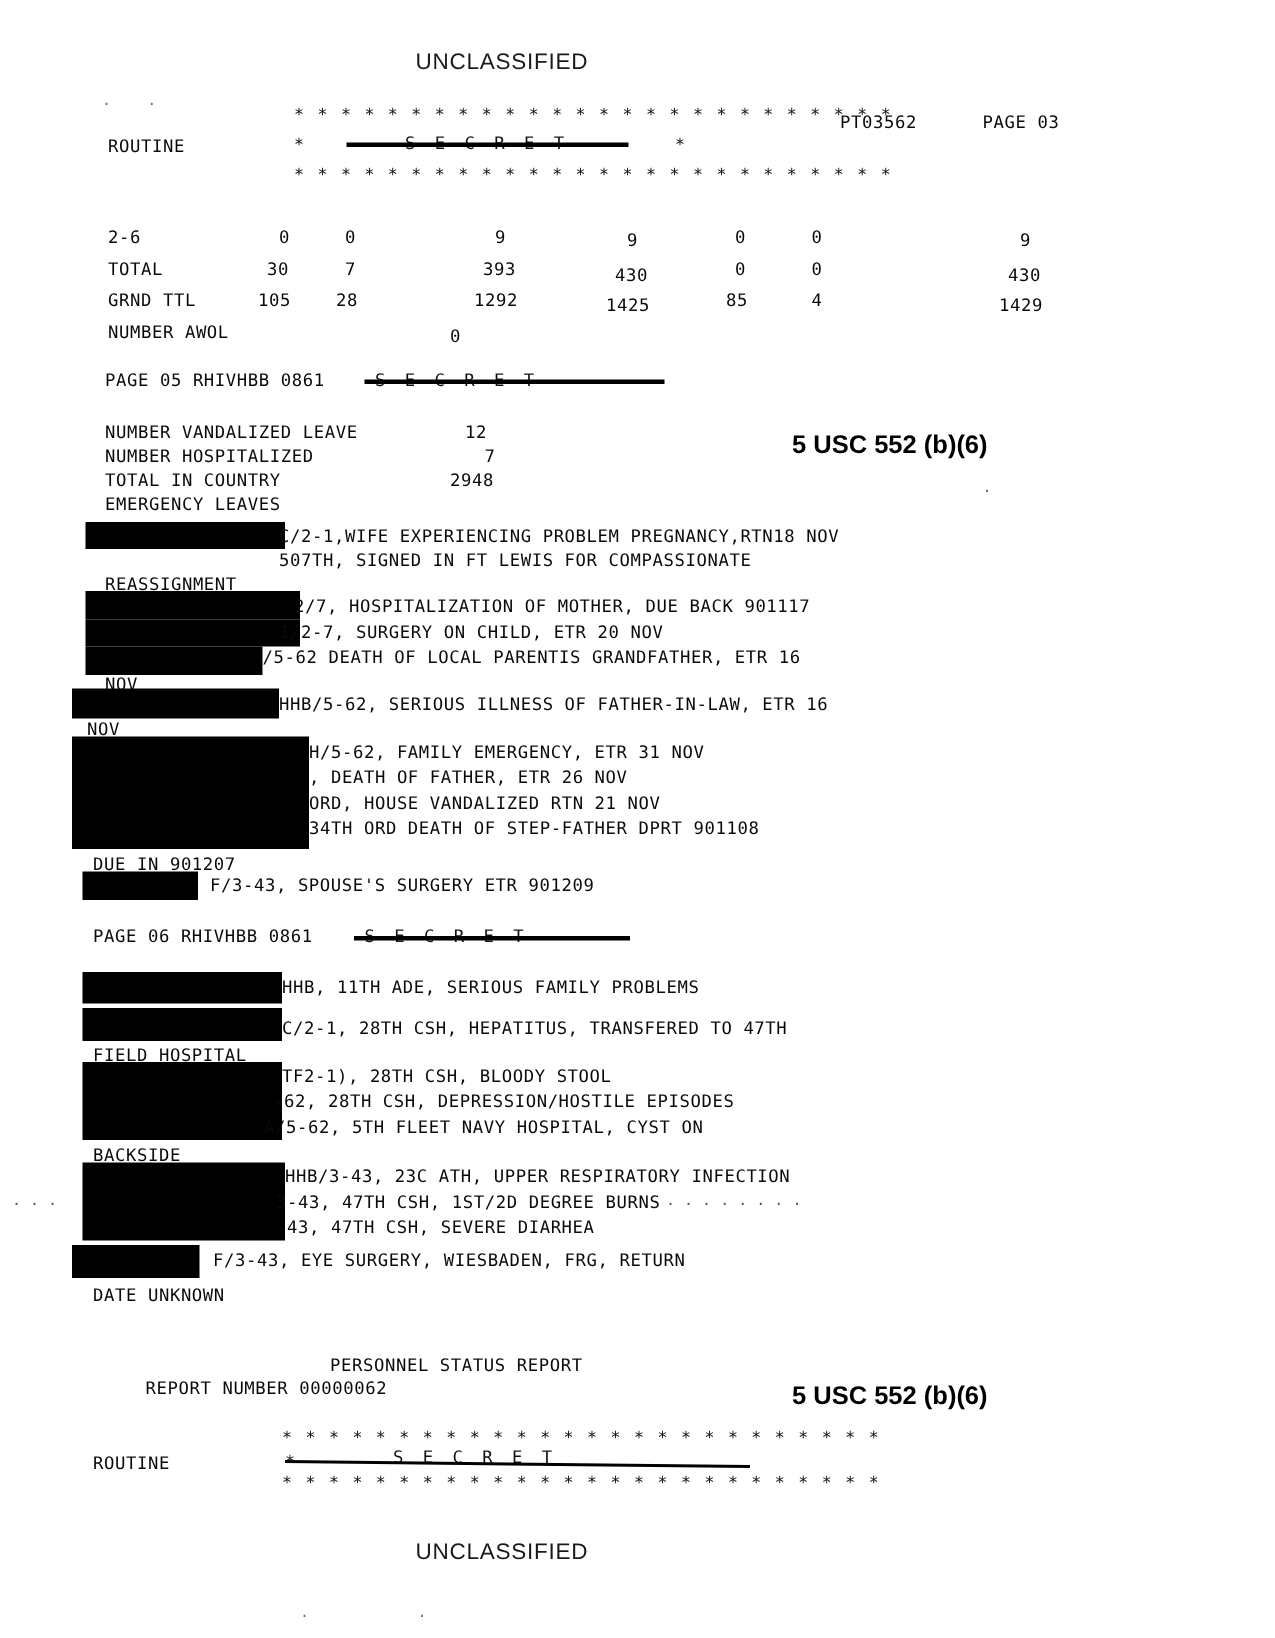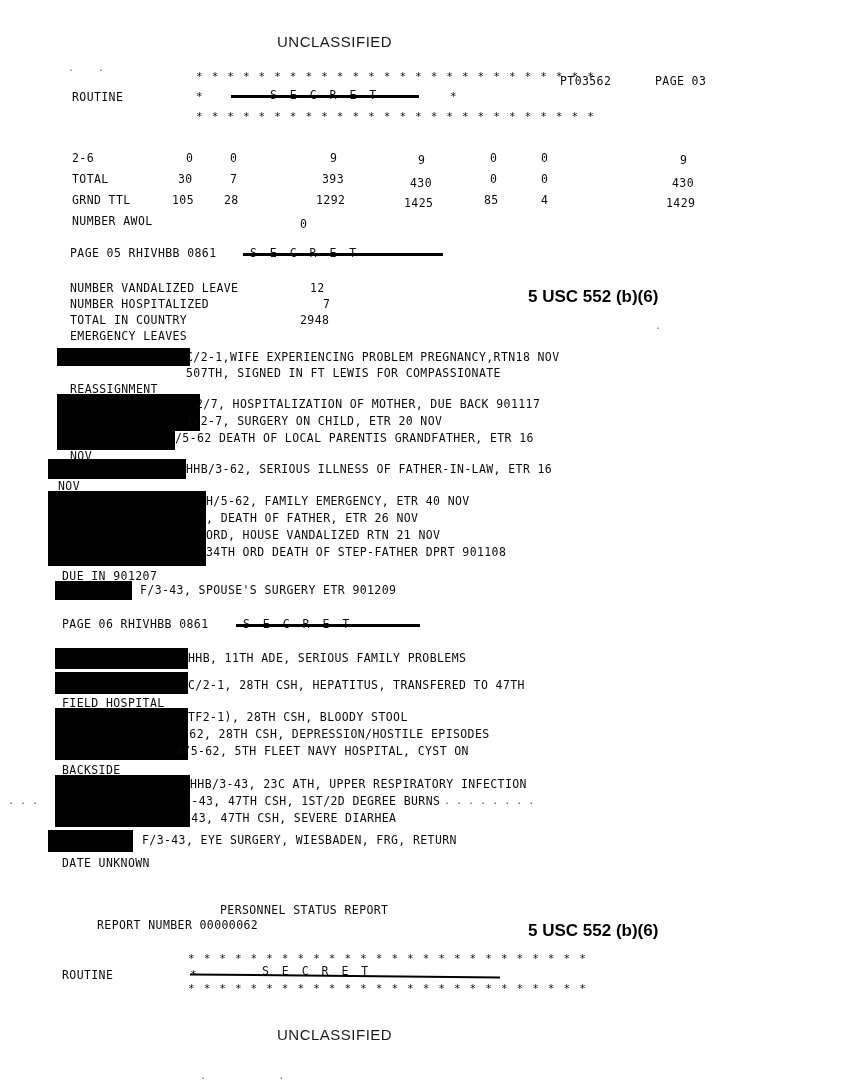--- a/index.html
+++ b/index.html
@@ -162,26 +162,26 @@
 
   <div class="redact" style="left:57px; top:413px; width:143px; height:18px;"></div>
   <div class="abs mono" style="left:186px; top:414px;">1/2-7, SURGERY ON CHILD, ETR 20 NOV</div>
 
   <div class="redact" style="left:57px; top:431px; width:118px; height:19px;"></div>
   <div class="abs mono" style="left:175px; top:431px;">/5-62 DEATH OF LOCAL PARENTIS GRANDFATHER, ETR 16</div>
 
   <div class="abs mono" style="left:70px; top:449px;">NOV</div>
 
   <div class="redact" style="left:48px; top:459px; width:138px; height:20px;"></div>
-  <div class="abs mono" style="left:186px; top:462px;">HHB/3-62, SERIOUS ILLNESS OF FATHER-IN-LAW, ETR 16</div>
+  <div class="abs mono" style="left:186px; top:462px;">HHB/5-62, SERIOUS ILLNESS OF FATHER-IN-LAW, ETR 16</div>
 
   <div class="abs mono" style="left:58px; top:479px;">NOV</div>
 
   <div class="redact" style="left:48px; top:491px; width:158px; height:75px;"></div>
-  <div class="abs mono" style="left:206px; top:494px;">H/5-62, FAMILY EMERGENCY, ETR 40 NOV</div>
+  <div class="abs mono" style="left:206px; top:494px;">H/5-62, FAMILY EMERGENCY, ETR 31 NOV</div>
   <div class="abs mono" style="left:206px; top:511px;">, DEATH OF FATHER, ETR 26 NOV</div>
   <div class="abs mono" style="left:206px; top:528px;">ORD, HOUSE VANDALIZED RTN 21 NOV</div>
   <div class="abs mono" style="left:206px; top:545px;">34TH ORD DEATH OF STEP-FATHER DPRT 901108</div>
 
   <div class="abs mono" style="left:62px; top:569px;">DUE IN 901207</div>
 
   <div class="redact" style="left:55px; top:581px; width:77px; height:19px;"></div>
   <div class="abs mono" style="left:140px; top:583px;">F/3-43, SPOUSE'S SURGERY ETR 901209</div>
 
   <div class="abs mono" style="left:62px; top:617px;">PAGE 06 RHIVHBB 0861</div>

